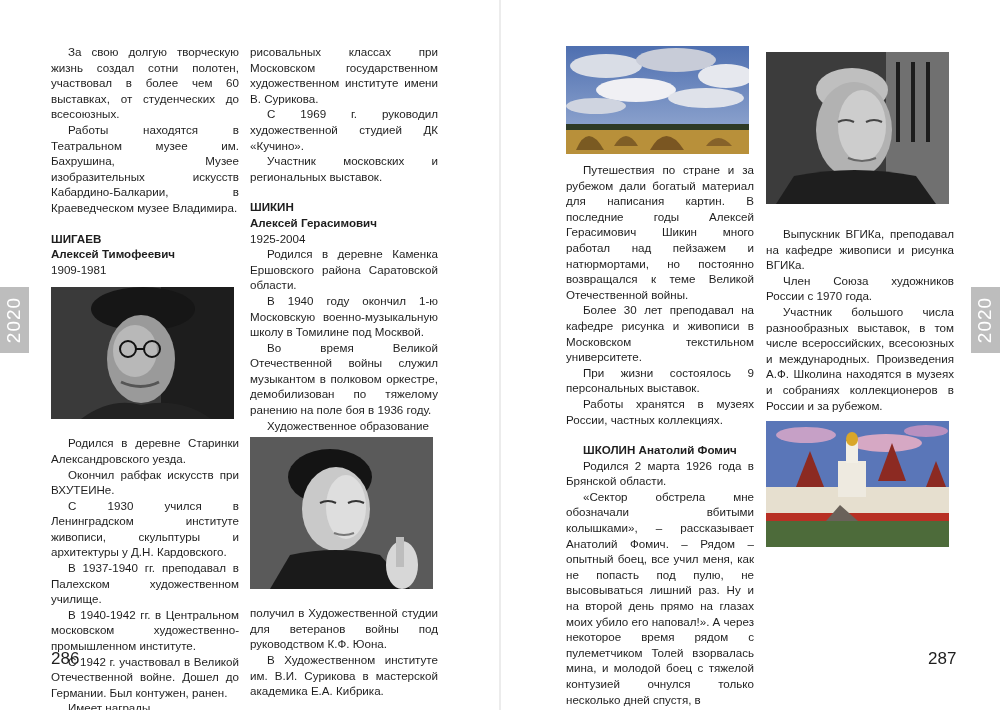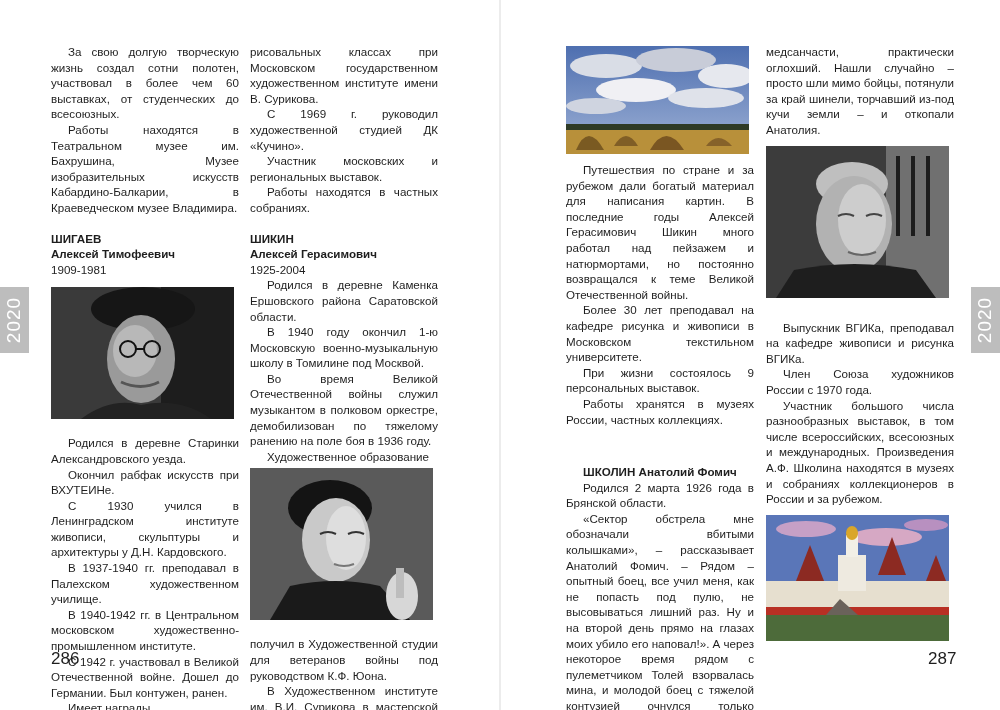--- a/index.html
+++ b/index.html
@@ -92,21 +92,20 @@
     <p>В 1940-1942 гг. в Центральном московском художественно-промышленном институте.</p>
     <p>С 1942 г. участвовал в Великой Отечественной войне. Дошел до Германии. Был контужен, ранен.</p>
     <p>Имеет награды.</p>
 
   </div>
 
   <div class="col" id="c2">
     <p class="noindent">рисовальных классах при Московском государственном художественном институте имени В. Сурикова.</p>
     <p>С 1969 г. руководил художественной студией ДК «Кучино».</p>
     <p>Участник московских и региональных выставок.</p>
-    <p>Работы находятся в частных собраниях.</p>
     <div class="gap"></div>
     <p class="head">ШИКИН</p>
     <p class="head">Алексей Герасимович</p>
     <p class="sub">1925-2004</p>
     <p>Родился в деревне Каменка Ершовского района Саратовской области.</p>
     <p>В 1940 году окончил 1-ю Московскую военно-музыкальную школу в Томилине под Москвой.</p>
     <p>Во время Великой Отечественной войны служил музыкантом в полковом оркестре, демобилизован по тяжелому ранению на поле боя в 1936 году.</p>
     <p>Художественное образование</p>
     <div class="photo" style="height:152px;margin-top:4px;margin-bottom:16px;">
       <svg width="183" height="152" viewBox="0 0 183 152">
@@ -149,30 +148,29 @@
         <path d="M48 100 Q60 80 72 100 Z" fill="#805e26"></path>
         <path d="M84 104 Q100 76 118 104 Z" fill="#7a5622"></path>
         <path d="M140 100 Q152 84 166 100 Z" fill="#86622a"></path>
       </svg>
     </div>
     <p>Путешествия по стране и за рубежом дали богатый материал для написания картин. В последние годы Алексей Герасимович Шикин много работал над пейзажем и натюрмортами, но постоянно возвращался к теме Великой Отечественной войны.</p>
     <p>Более 30 лет преподавал на кафедре рисунка и живописи в Московском текстильном университете.</p>
     <p>При жизни состоялось 9 персональных выставок.</p>
     <p>Работы хранятся в музеях России, частных коллекциях.</p>
     <div class="gap"></div>
-    <p style="text-indent:17px;margin-top:22px;">
+    <p style="text-indent:17px;">
       <b>ШКОЛИН</b>
       <b>Анатолий Фомич</b>
     </p>
     <p>Родился 2 марта 1926 года в Брянской области.</p>
     <p>«Сектор обстрела мне обозначали вбитыми колышками», – рассказывает Анатолий Фомич. – Рядом – опытный боец, все учил меня, как не попасть под пулю, не высовываться лишний раз. Ну и на второй день прямо на глазах моих убило его наповал!». А через некоторое время рядом с пулеметчиком Толей взорвалась мина, и молодой боец с тяжелой контузией очнулся только несколько дней спустя, в</p>
   </div>
 
   <div class="col" id="c4">
-    <p class="noindent">медсанчасти, практически оглохший. Нашли случайно – просто шли мимо бойцы, потянули за край шинели, торчавший из-под кучи земли – и откопали Анатолия.</p>
     <div class="photo" style="height:152px;margin-top:8px;margin-bottom:22px;">
       <svg width="183" height="152" viewBox="0 0 183 152">
         <rect width="183" height="152" fill="#3c3c3c"></rect>
         <rect x="120" y="0" width="63" height="152" fill="#707070"></rect>
         <rect x="130" y="10" width="4" height="80" fill="#1c1c1c"></rect>
         <rect x="145" y="10" width="4" height="80" fill="#1c1c1c"></rect>
         <rect x="160" y="10" width="4" height="80" fill="#1c1c1c"></rect>
         <ellipse cx="86" cy="38" rx="36" ry="22" fill="#bfbfbf"></ellipse>
         <ellipse cx="88" cy="78" rx="38" ry="48" fill="#b2b2b2"></ellipse>
         <ellipse cx="96" cy="74" rx="24" ry="36" fill="#cdcdcd"></ellipse>

